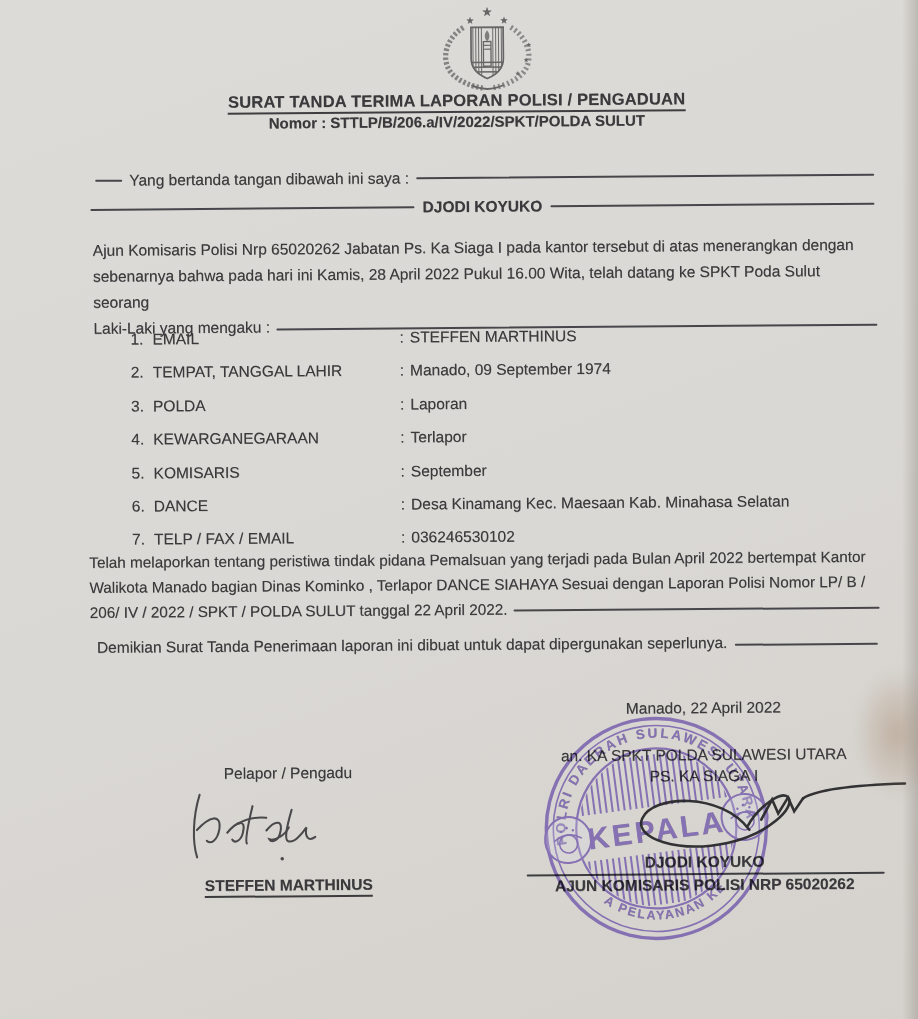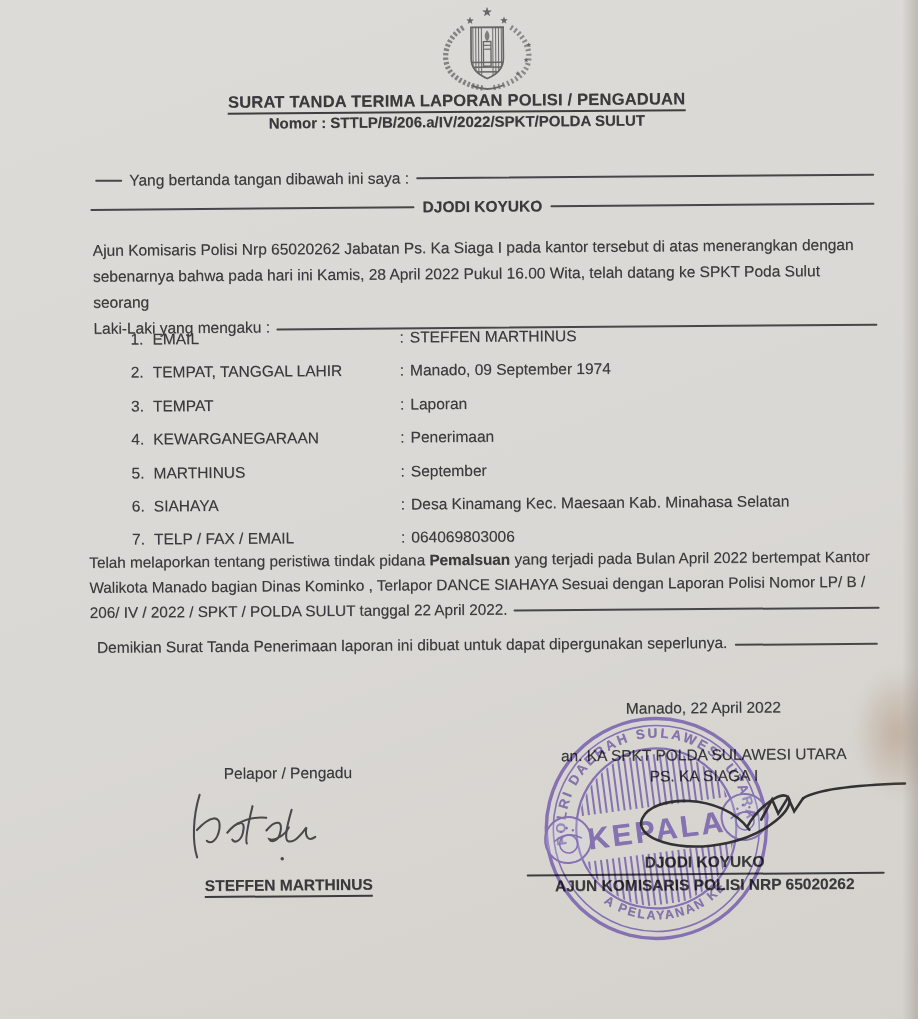--- a/index.html
+++ b/index.html
@@ -36,21 +36,21 @@
   .para-lastline{display:flex;align-items:center;gap:6px;}
   .para-lastline .hline{margin-top:3px;}
 
   .fields{position:absolute;top:328px;left:131px;width:740px;font-size:15.5px;}
   .frow{position:relative;height:33.4px;}
   .fno{display:inline-block;width:22px;}
   .fvalue{position:absolute;left:269px;top:0;white-space:nowrap;}
   .fsep{display:inline-block;margin-right:6px;}
 
   .para2{position:absolute;top:547px;left:88px;width:790px;font-size:15.3px;line-height:25px;}
-  .bold{font-weight:700;}
+  .bold{font-weight:400;}
 
   .closing{position:absolute;top:636px;left:95px;right:42px;display:flex;align-items:center;gap:8px;font-size:15.5px;}
   .closing .hline{margin-top:4px;}
 
   .sig-right{position:absolute;top:701px;left:515px;width:372px;text-align:center;font-size:15.5px;z-index:1;}
   .sr-date{margin-bottom:27px;}
   .sr-line2{line-height:21px;}
   .sr-name{margin-top:67px;font-weight:700;}
   .sr-rule{height:2.4px;background:#3e3e41;margin:2px 6px 1px 8px;border-radius:1px;}
   .sr-rank{font-weight:700;white-space:nowrap;}
@@ -124,38 +124,38 @@
     <div class="fields">
       <div class="frow">
         <span class="fno">1.</span><span>EMAIL</span>
         <span class="fvalue"><span class="fsep">:</span><span>STEFFEN MARTHINUS</span></span>
       </div>
       <div class="frow">
         <span class="fno">2.</span><span>TEMPAT, TANGGAL LAHIR</span>
         <span class="fvalue"><span class="fsep">:</span><span>Manado, 09 September 1974</span></span>
       </div>
       <div class="frow">
-        <span class="fno">3.</span><span>TEMPAT</span>
+        <span class="fno">3.</span><span>POLDA</span>
         <span class="fvalue"><span class="fsep">:</span><span>Laporan</span></span>
       </div>
       <div class="frow">
         <span class="fno">4.</span><span>KEWARGANEGARAAN</span>
-        <span class="fvalue"><span class="fsep">:</span><span>Penerimaan</span></span>
-      </div>
-      <div class="frow">
-        <span class="fno">5.</span><span>MARTHINUS</span>
+        <span class="fvalue"><span class="fsep">:</span><span>Terlapor</span></span>
+      </div>
+      <div class="frow">
+        <span class="fno">5.</span><span>KOMISARIS</span>
         <span class="fvalue"><span class="fsep">:</span><span>September</span></span>
       </div>
       <div class="frow">
-        <span class="fno">6.</span><span>SIAHAYA</span>
+        <span class="fno">6.</span><span>DANCE</span>
         <span class="fvalue"><span class="fsep">:</span><span>Desa Kinamang Kec. Maesaan Kab. Minahasa Selatan</span></span>
       </div>
       <div class="frow">
         <span class="fno">7.</span><span>TELP / FAX / EMAIL</span>
-        <span class="fvalue"><span class="fsep">:</span><span>064069803006</span></span>
+        <span class="fvalue"><span class="fsep">:</span><span>036246530102</span></span>
       </div>
     </div>
 
     <div class="para2">
       <div><span>Telah melaporkan tentang peristiwa tindak pidana </span><span class="bold">Pemalsuan</span><span> yang terjadi pada Bulan April 2022 bertempat Kantor</span></div>
       <div>Walikota Manado bagian Dinas Kominko , Terlapor DANCE SIAHAYA Sesuai dengan Laporan Polisi Nomor LP/ B /</div>
       <div class="para-lastline">
         <span>206/ IV / 2022 / SPKT / POLDA SULUT tanggal 22 April 2022.</span>
         <span class="hline fill"></span>
       </div>

